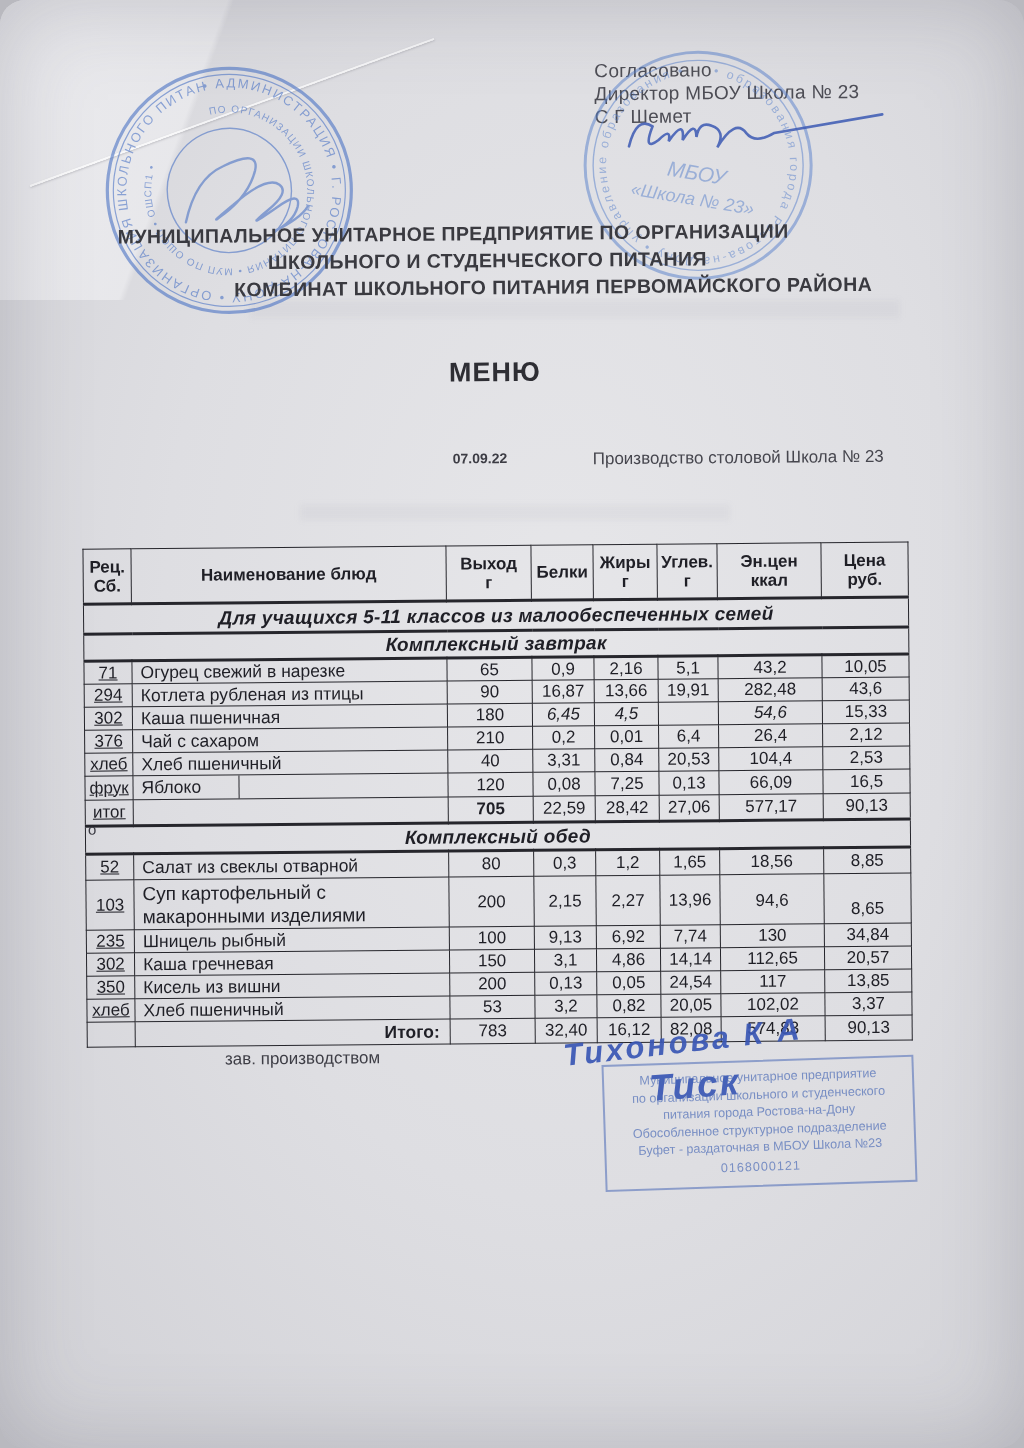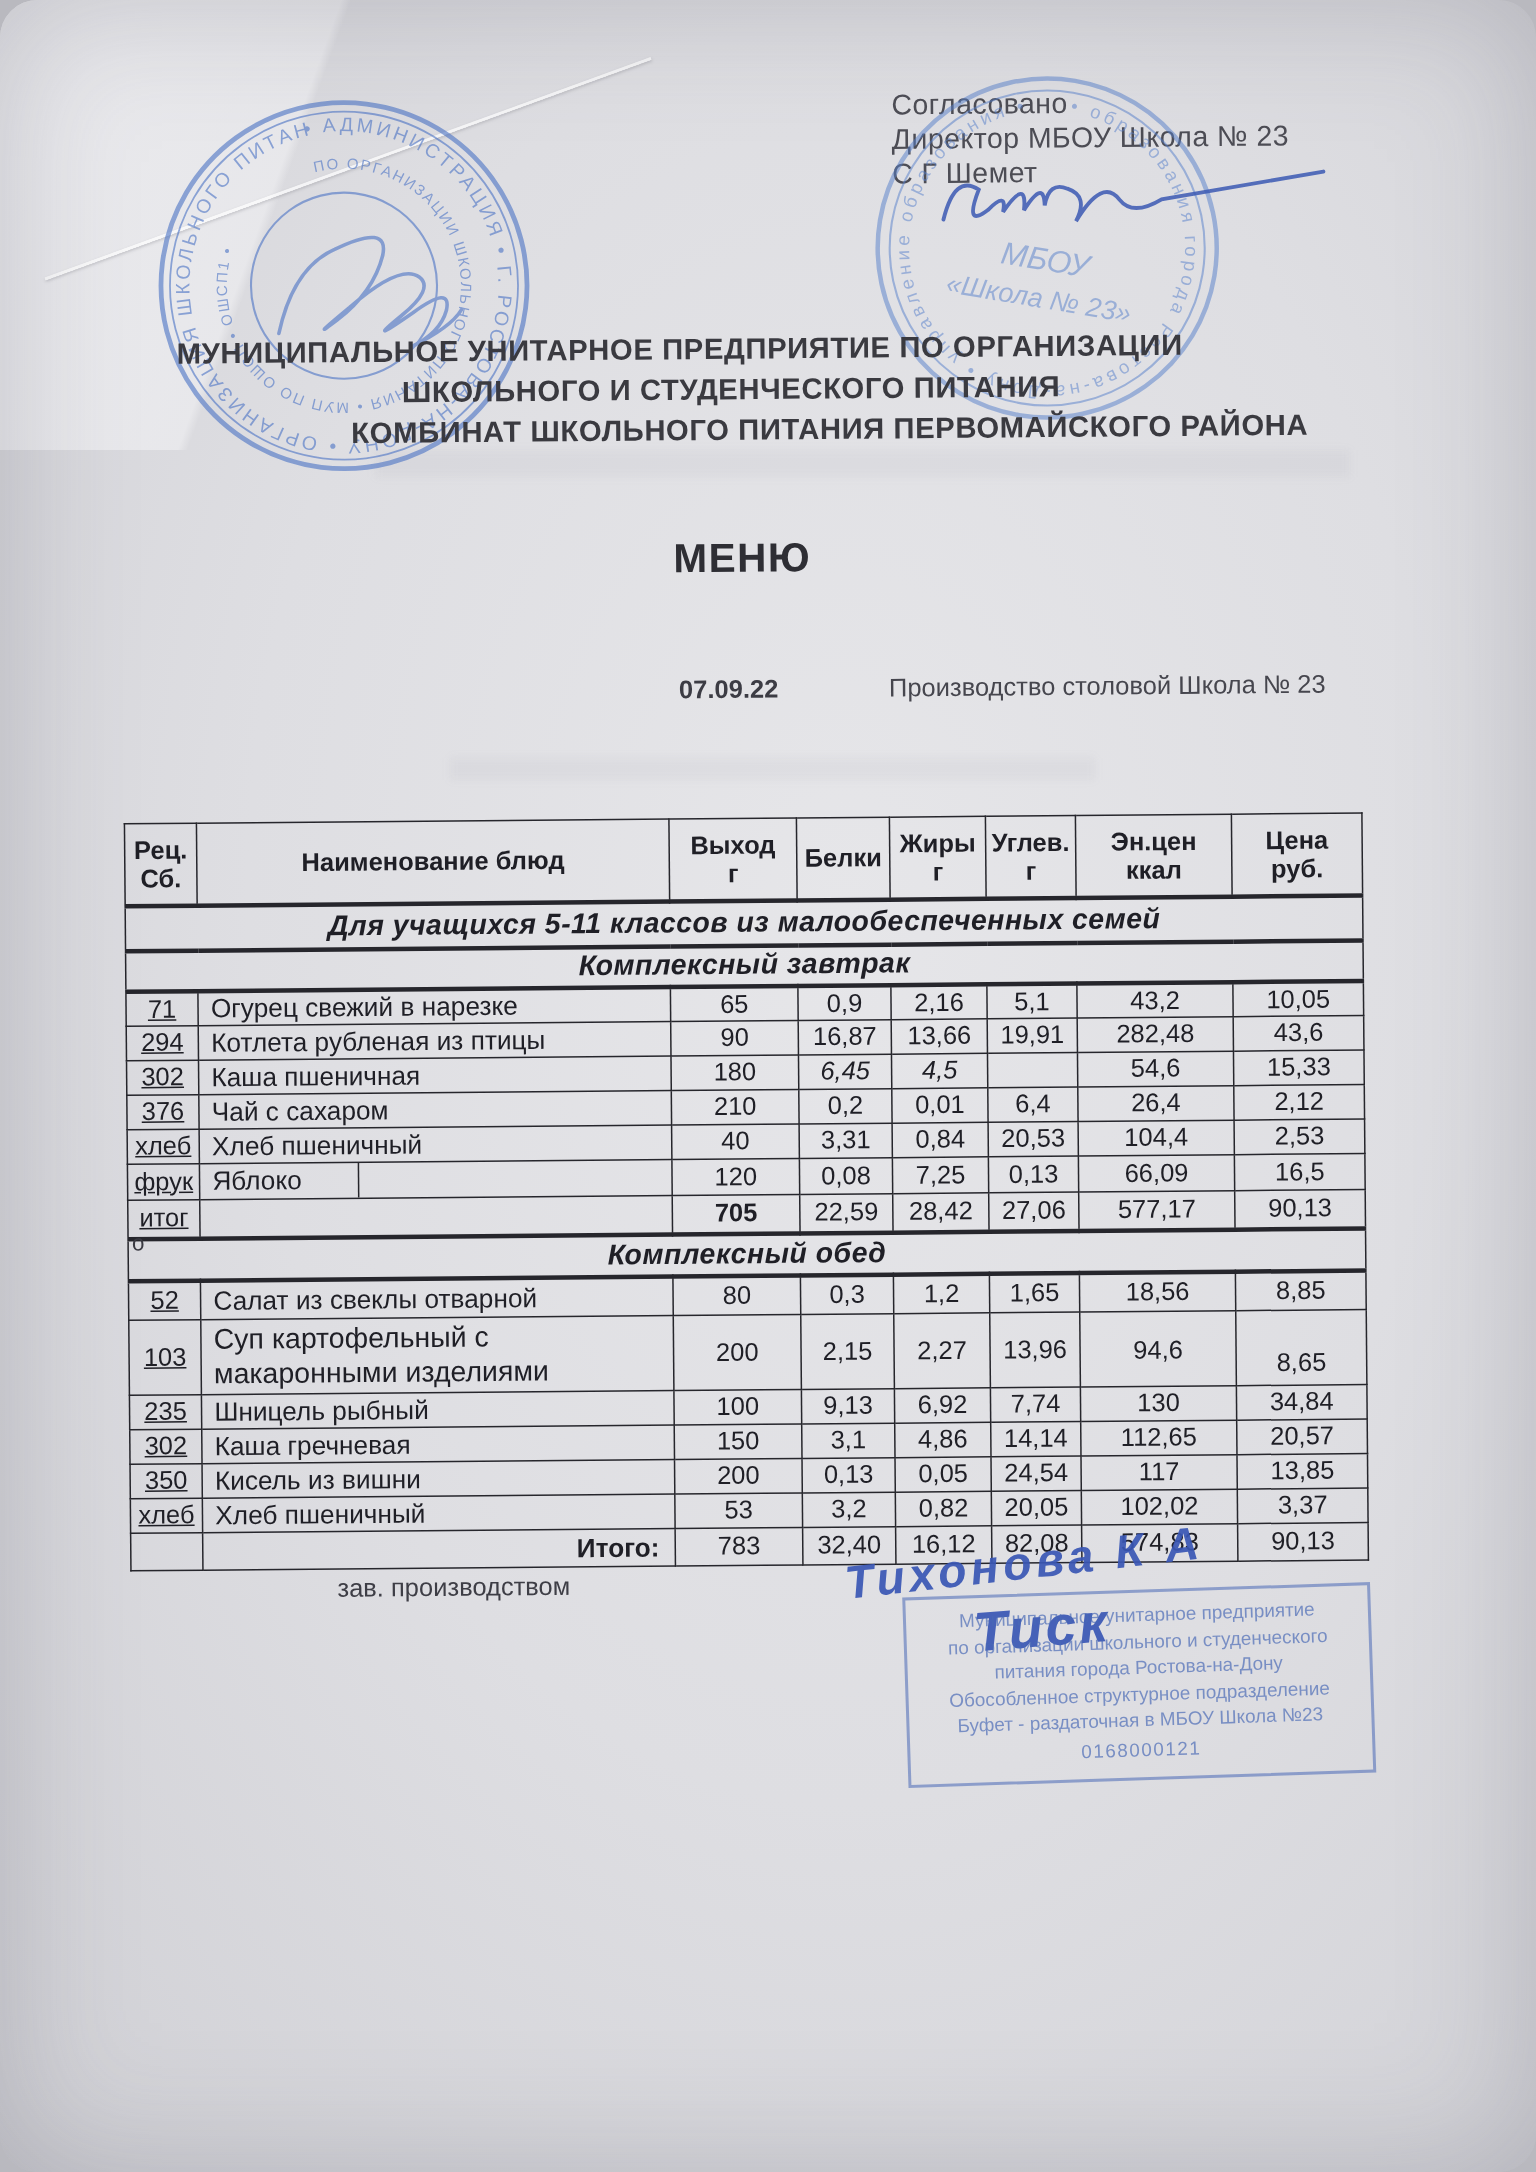--- a/index.html
+++ b/index.html
@@ -17,21 +17,21 @@
   
   .approval{position:absolute;left:600px;top:60px;font-size:19px;line-height:23px;color:#4d4d55;letter-spacing:.3px;}
 
   
   .orgline{position:absolute;font-weight:bold;color:#3a3a40;font-size:19.5px;letter-spacing:.4px;white-space:nowrap;}
   .org1{left:122px;top:222px;}
   .org2{left:272px;top:249px;}
   .org3{left:238px;top:276px;}
 
   .menu-title{position:absolute;left:452px;top:357px;font-weight:bold;font-size:27px;color:#2e2e34;letter-spacing:1px;}
-  .date{position:absolute;left:455px;top:450px;font-weight:bold;font-size:17px;color:#3c3c44;}
+  .date{position:absolute;left:455px;top:450px;font-weight:bold;font-size:14px;color:#3c3c44;}
   .production{position:absolute;left:595px;top:450px;font-size:17px;color:#46464e;}
 
   
   table.menu{position:absolute;left:84px;top:545px;width:825px;border-collapse:collapse;table-layout:fixed;
              color:#1f1f26;background:transparent;}
   table.menu td{border:1.8px solid #26262c;padding:0 4px;font-size:17px;text-align:center;vertical-align:middle;}
   table.menu td.name{text-align:left;padding-left:8px;font-size:17.5px;white-space:normal;}
   table.menu tr.hdr td{font-weight:bold;font-size:17px;line-height:19px;padding:4px 2px;}
   table.menu tr.section td{font-weight:bold;font-style:italic;font-size:19px;border-top-width:3px;border-bottom-width:3px;letter-spacing:.3px;}
   td.codecell{font-size:16.5px;position:relative;text-decoration:underline;}
@@ -185,21 +185,21 @@
         <td>282,48</td>
         <td>43,6</td>
       </tr>
       <tr style="height:23px">
         <td class="codecell">302</td>
         <td class="name">Каша пшеничная</td>
         <td>180</td>
         <td style="font-style:italic">6,45</td>
         <td style="font-style:italic">4,5</td>
         <td></td>
-        <td style="">54,6</td>
+        <td style="font-style:italic">54,6</td>
         <td>15,33</td>
       </tr>
       <tr style="height:23px">
         <td class="codecell">376</td>
         <td class="name">Чай с сахаром</td>
         <td>210</td>
         <td>0,2</td>
         <td>0,01</td>
         <td>6,4</td>
         <td>26,4</td>

